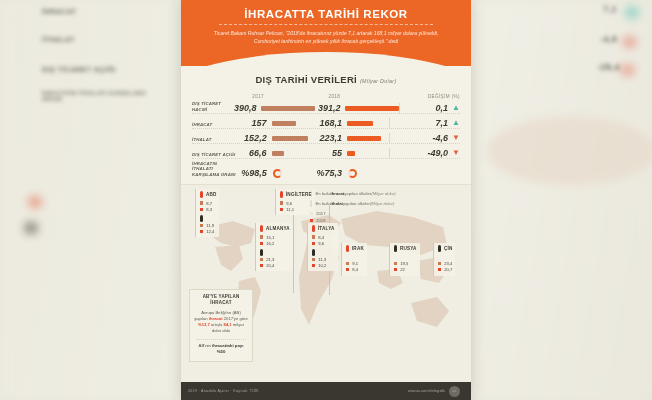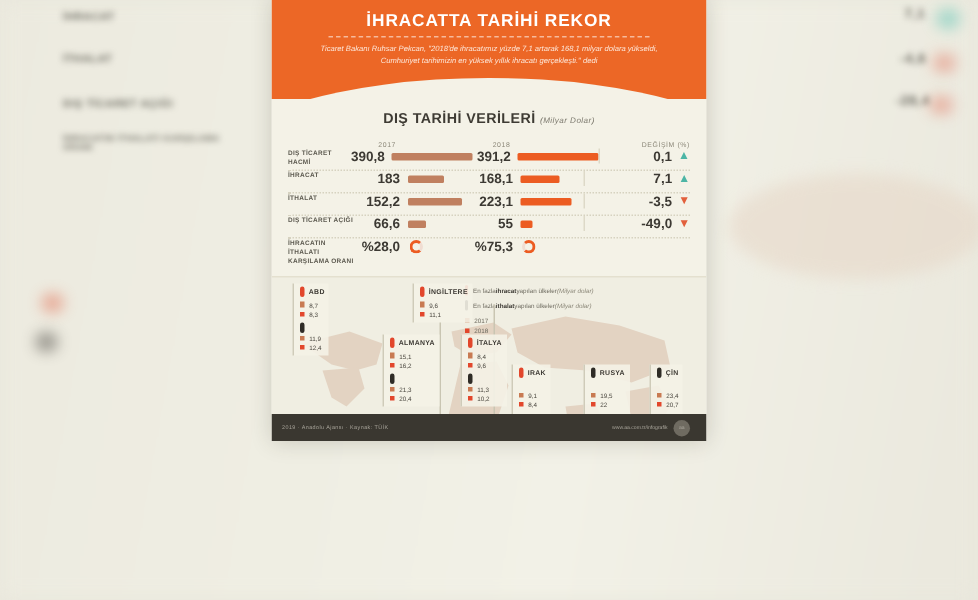--- a/index.html
+++ b/index.html
@@ -17,21 +17,21 @@
     filter: blur(6px);
   }
   .bg-text {
     position: absolute; color: #6b6a60; font-weight: bold;
     letter-spacing: .5px; filter: blur(2.2px); white-space: nowrap;
   }
   .bg-blob { position: absolute; border-radius: 50%; filter: blur(5px); opacity: .55; }
 
   
   .card {
-    position: absolute; left: 181px; top: 0; width: 290px; height: 294px;
+    position: absolute; left: 181px; top: 0; width: 290px; height: 400px;
     background: #f4f2e7;
     box-shadow: 0 0 14px rgba(60,55,40,.22);
     overflow: hidden;
   }
 
   
   .header {
     position: relative; height: 66px;
     background: #ec6726;
     overflow: hidden;
@@ -58,22 +58,23 @@
   .table-wrap { padding: 8px 11px 0 11px; position: relative; }
   .t-title { text-align: center; font-size: 9.5px; font-weight: bold; color: #3e3b34; letter-spacing: .3px; }
   .t-title em { font-size: 5.4px; font-weight: normal; color: #7d7a6f; font-style: italic; }
 
   .t-head { display: flex; margin-top: 9px; font-size: 4.6px; color: #8c8879; letter-spacing: .4px; }
   .th-label { width: 52px; }
   .th-c { width: 84px; text-align: left; padding-left: 14px; }
   .th-c.ch { text-align: right; padding-left: 0; width: 78px; }
 
   .t-row {
-    display: flex; align-items: flex-start; min-height: 15px;
+    display: flex; align-items: flex-end; min-height: 15px;
     border-bottom: 1px dotted #d6d2c0;
+    font-style: italic;
   }
   .t-row:last-child { border-bottom: none; }
   .r-label { width: 52px; font-size: 4.3px; color: #5d5a50; font-weight: bold; line-height: 1.35; letter-spacing: .2px; }
   .cell { width: 84px; display: flex; align-items: center; }
   .val { font-size: 9px; font-weight: bold; color: #3c3933; width: 28px; text-align: right; }
   .bar { height: 5px; margin-left: 5px; border-radius: 1px; }
   .bar.y17 { background: #c08060; }
   .bar.y18 { background: #ec5c22; }
   .chg { width: 78px; display: flex; align-items: center; justify-content: flex-end;
          border-left: 1px solid #ddd9c8; padding-left: 6px; }
@@ -200,21 +201,21 @@
       </div>
       <div class="chg">
         <span class="num">0,1</span>
         <span class="arw up">▲</span>
       </div>
     </div>
 
     <div class="t-row">
       <div class="r-label">İHRACAT</div>
       <div class="cell">
-        <div class="val">183</div>
+        <div class="val">157</div>
         <div class="bar y17" style="width:24px"></div>
       </div>
       <div class="cell">
         <div class="val">168,1</div>
         <div class="bar y18" style="width:26px"></div>
       </div>
       <div class="chg">
         <span class="num">7,1</span>
         <span class="arw up">▲</span>
       </div>
@@ -224,21 +225,21 @@
       <div class="r-label">İTHALAT</div>
       <div class="cell">
         <div class="val">152,2</div>
         <div class="bar y17" style="width:36px"></div>
       </div>
       <div class="cell">
         <div class="val">223,1</div>
         <div class="bar y18" style="width:34px"></div>
       </div>
       <div class="chg">
-        <span class="num">-3,5</span>
+        <span class="num">-4,6</span>
         <span class="arw dn">▼</span>
       </div>
     </div>
 
     <div class="t-row">
       <div class="r-label">DIŞ TİCARET AÇIĞI</div>
       <div class="cell">
         <div class="val">66,6</div>
         <div class="bar y17" style="width:12px"></div>
       </div>
@@ -248,21 +249,21 @@
       </div>
       <div class="chg">
         <span class="num">-49,0</span>
         <span class="arw dn">▼</span>
       </div>
     </div>
 
     <div class="t-row" style="min-height:19px">
       <div class="r-label">İHRACATIN İTHALATI KARŞILAMA ORANI</div>
       <div class="cell">
-        <div class="val">%28,0</div>
+        <div class="val">%98,5</div>
         <div class="donut d1"></div>
       </div>
       <div class="cell">
         <div class="val">%75,3</div>
         <div class="donut d2"></div>
       </div>
       <div class="chg" style="border-left:none"></div>
     </div>
   </div>
 

